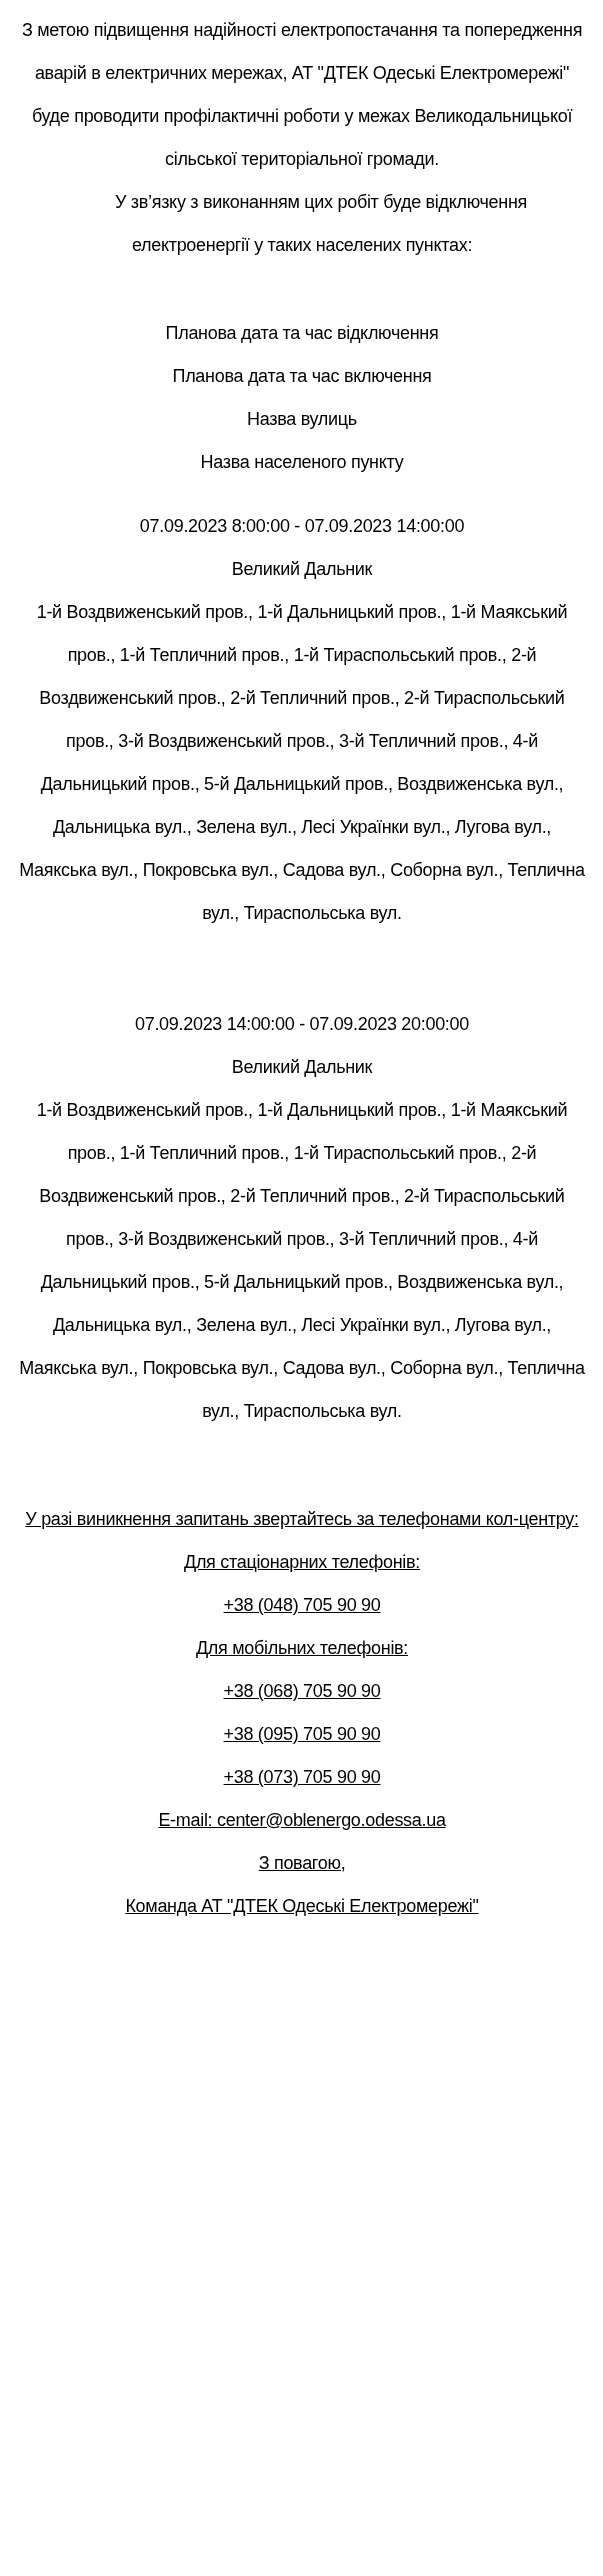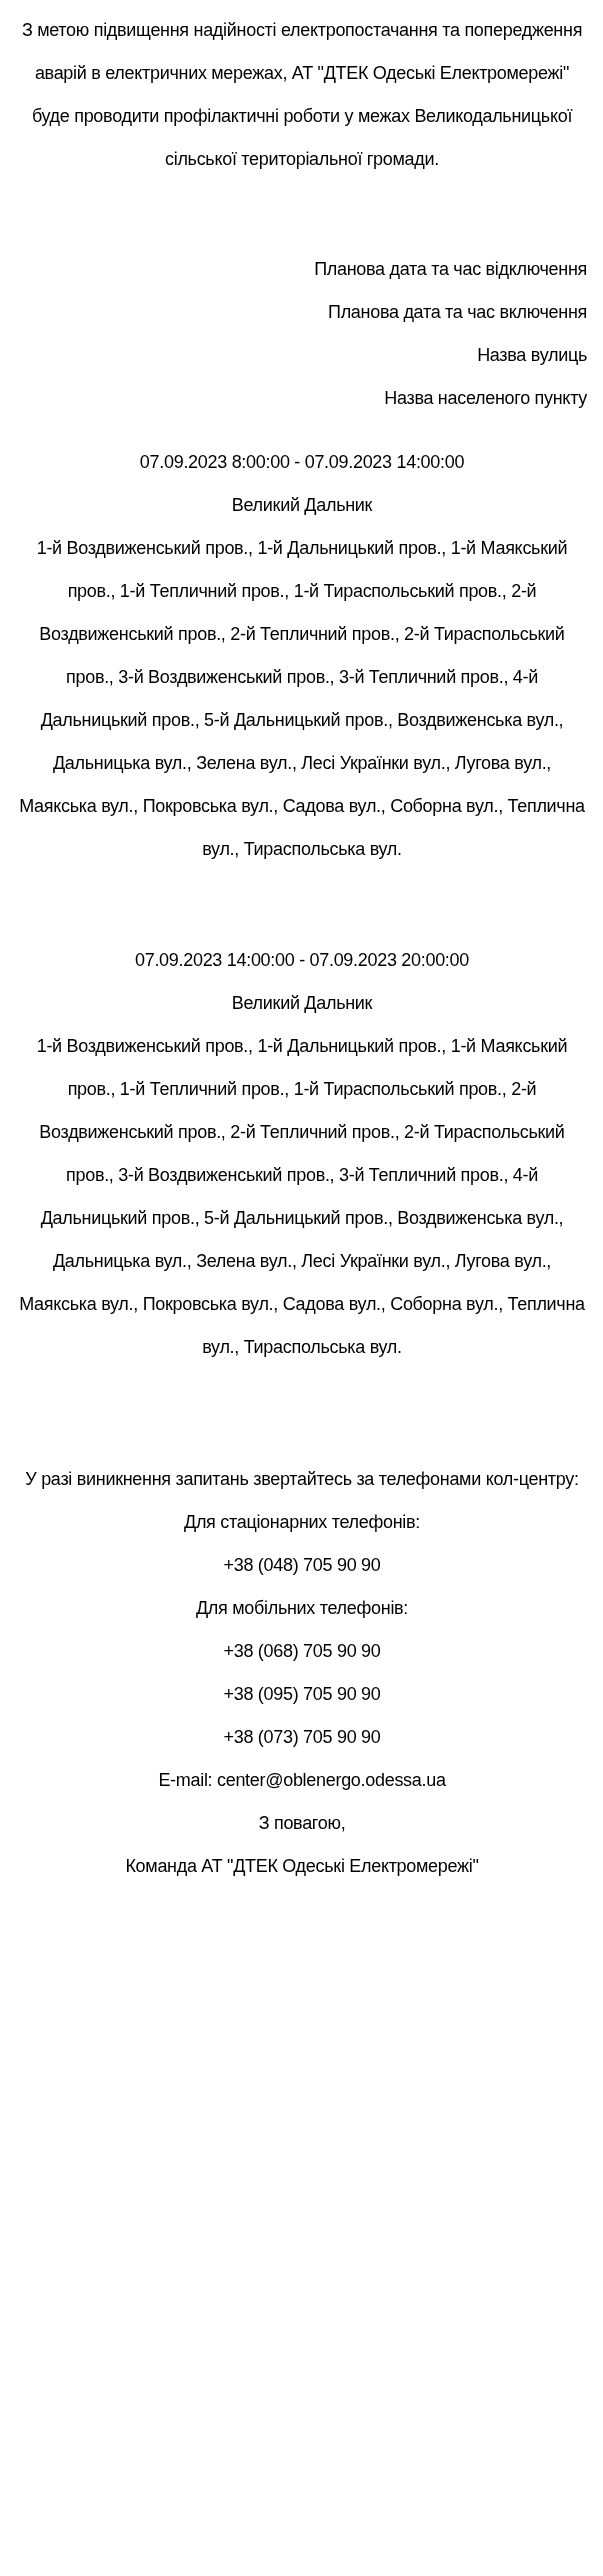--- a/index.html
+++ b/index.html
@@ -21,40 +21,41 @@
     box-sizing: border-box;
     padding: 8.6px 17px 69px 17px;
   }
   .doc p {
     margin: 0;
   }
   .para-indent {
     text-indent: 38px;
   }
   .legend-block {
-    margin-top: 67px;
-    text-align: right;
+    margin-top: 45px;
   }
   .outage-block-1 {
     margin-top: 21px;
   }
   .outage-block-2 {
     margin-top: 68px;
   }
   .contacts-block {
-    margin-top: 89px;
+    margin-top: 65px;
+    text-decoration: underline;
   }
 </style>
 </head>
 <body>
 
 <div class="doc">
 
   <div>
     <p>З метою підвищення надійності електропостачання та попередження аварій в електричних мережах, АТ "ДТЕК Одеські Електромережі" буде проводити профілактичні роботи у межах Великодальницької сільської територіальної громади.</p>
+    <p class="para-indent">У зв’язку з виконанням цих робіт буде відключення електроенергії у таких населених пунктах:</p>
   </div>
 
   <div class="legend-block">
     <p>Планова дата та час відключення</p>
     <p>Планова дата та час включення</p>
     <p>Назва вулиць</p>
     <p>Назва населеного пункту</p>
   </div>
 
   <div class="outage-block-1">

